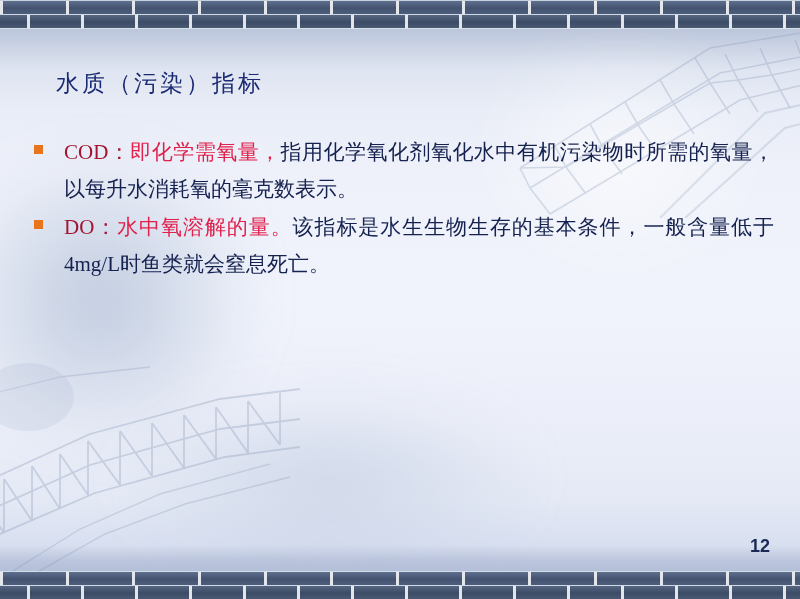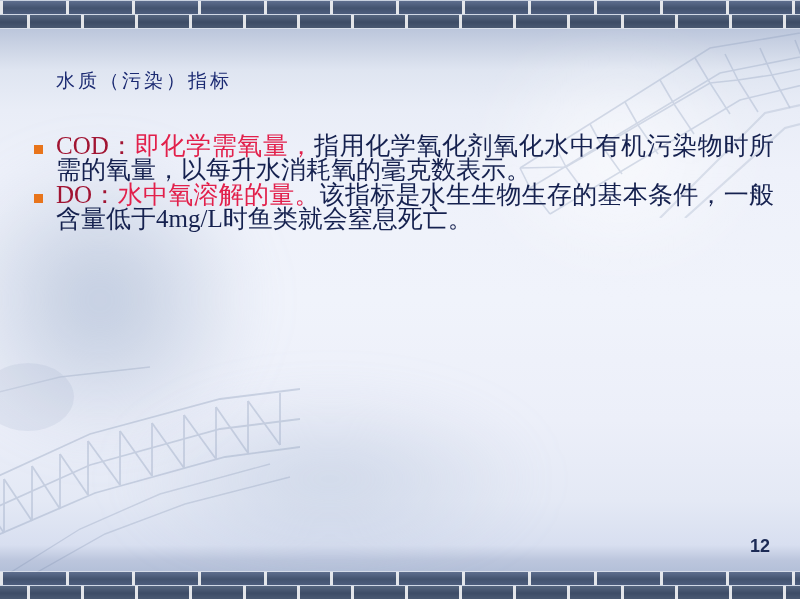--- a/index.html
+++ b/index.html
@@ -103,21 +103,21 @@
   .brick-band.top .r1 { top: 0; }
   .brick-band.top .r2 { top: 15px; }
   .brick-band.bottom .r1 { top: 2px; }
   .brick-band.bottom .r2 { top: 17px; }
 
   
   .title {
     position: absolute;
     left: 56px;
     top: 68px;
-    font-size: 19px;
+    font-size: 23px;
     color: #1b2a72;
     letter-spacing: 3px;
     white-space: nowrap;
     font-family: "DejaVu Serif", "Liberation Serif", serif;
     font-weight: 400;
   }
 
   
   .body-list {
     position: absolute;
@@ -134,26 +134,27 @@
   .bullet-marker {
     flex: 0 0 auto;
     width: 9px;
     height: 9px;
     background: #e8741b;
     margin-top: 11px;
     margin-right: 13px;
   }
   .bullet-text {
     flex: 1 1 auto;
-    font-size: 25px;
-    line-height: 24px;
+    font-size: 21px;
+    line-height: 37px;
     color: #15214f;
     text-align: justify;
     text-justify: inter-character;
     letter-spacing: 0px;
+    margin-left: 8px;
   }
   .bullet-text .term {
     color: #a11432;
     font-family: "Liberation Serif", "DejaVu Serif", serif;
   }
   .bullet-text .hl {
     color: #e2204b;
   }
   .bullet-text .latin {
     font-family: "Liberation Serif", "DejaVu Serif", serif;

